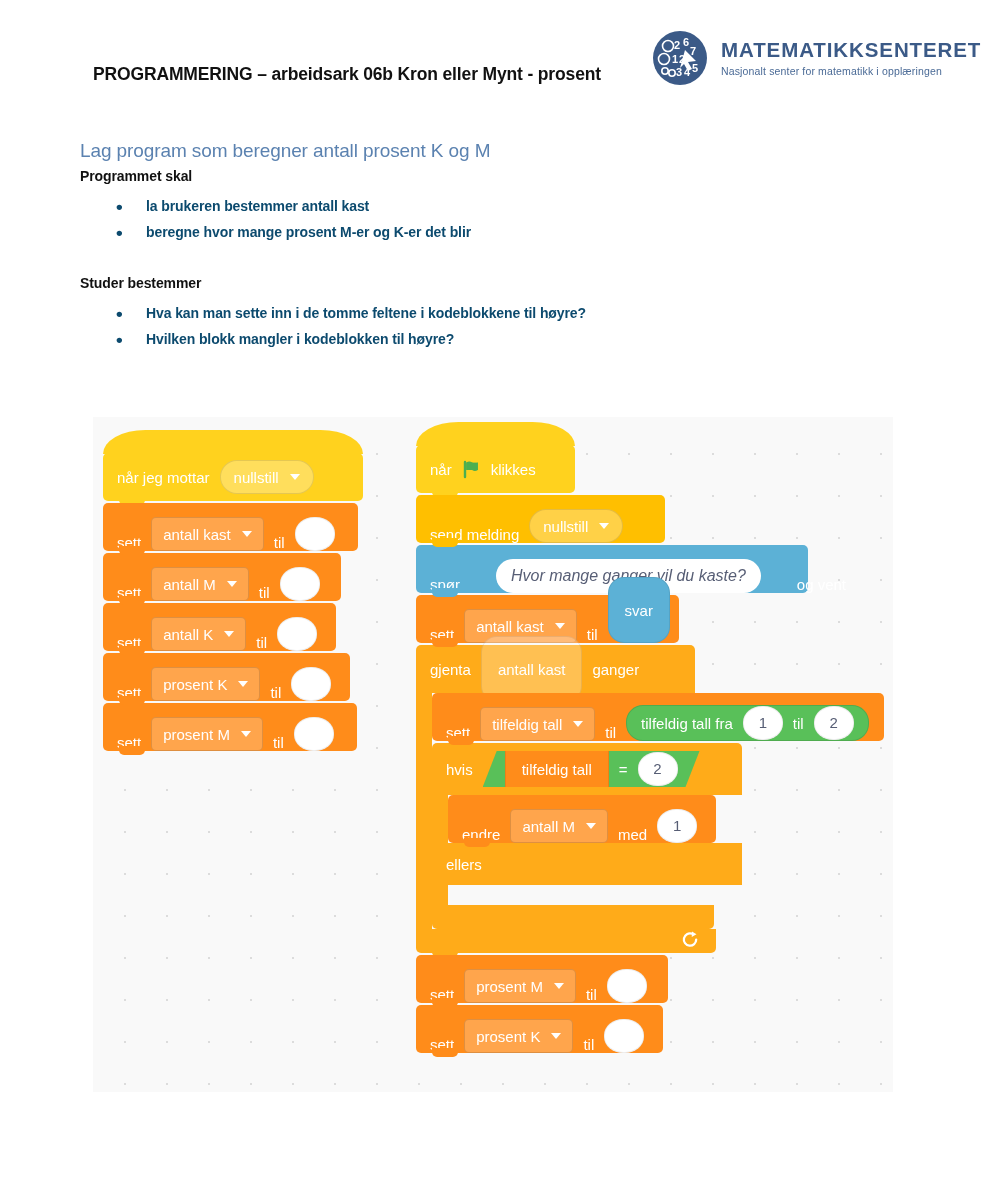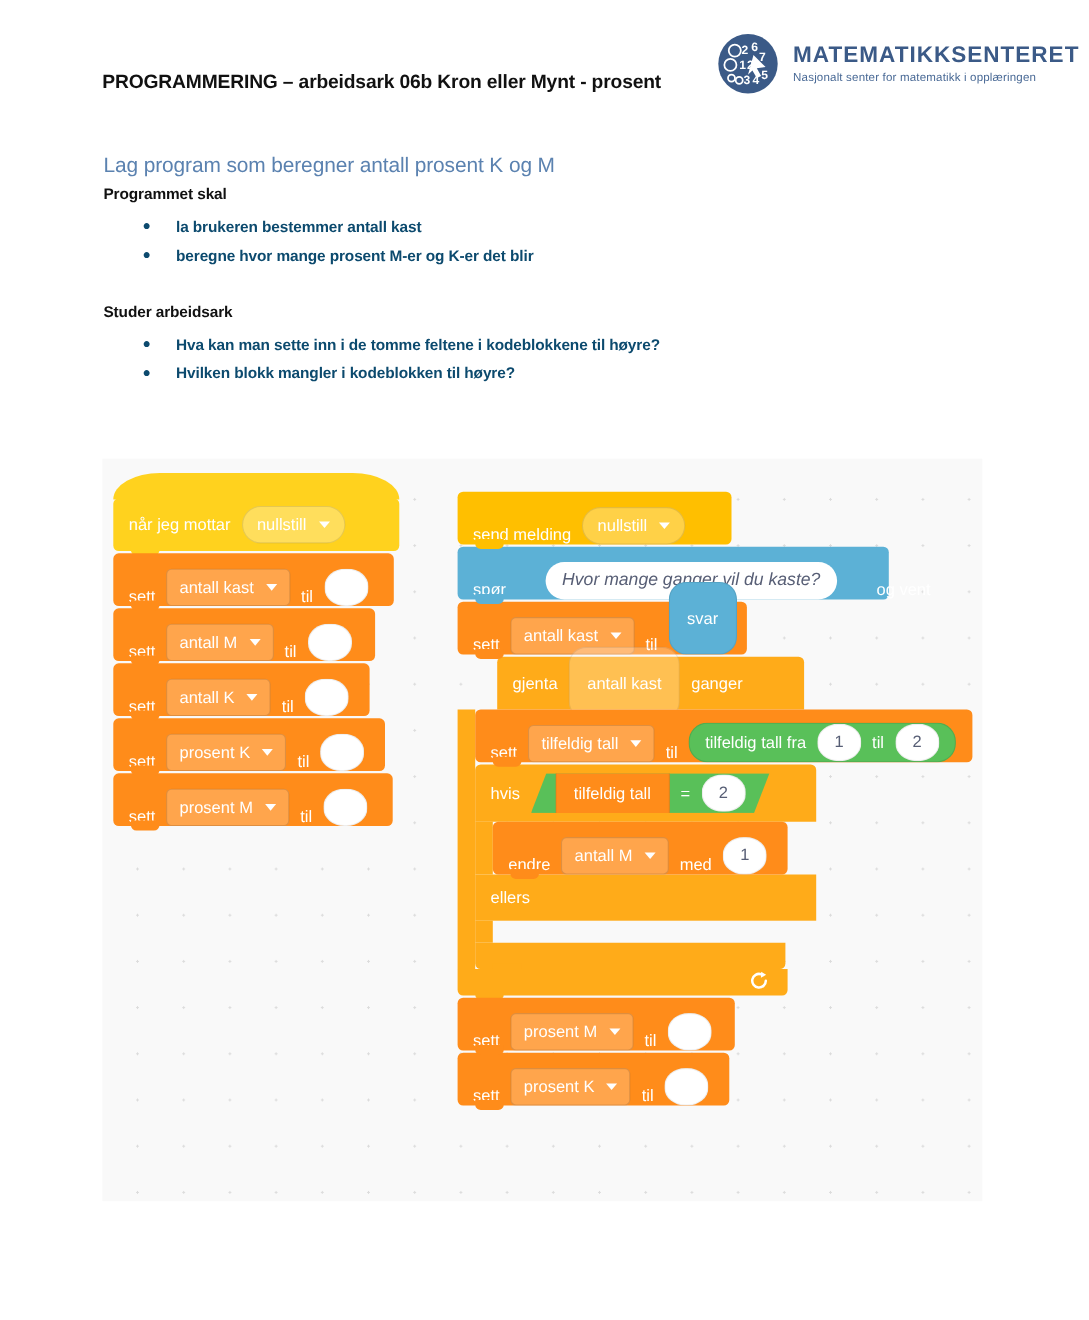--- a/index.html
+++ b/index.html
@@ -30,21 +30,21 @@
   .logo-name{
     font-size:20.5px; font-weight:bold; letter-spacing:0.9px;
     color:#3b5a87; line-height:1.05;
   }
   .logo-tag{
     font-size:10.5px; color:#4a6a96; letter-spacing:0.15px;
     margin-top:4px;
   }
 
   
-  .content{ position:absolute; left:94px; top:140px; width:810px; }
+  .content{ position:absolute; left:80px; top:140px; width:810px; }
   .heading-blue{
     font-size:19px; color:#5b82b0; font-weight:normal;
     margin:0 0 6px 0; letter-spacing:-0.1px;
   }
   .para{
     font-size:14px; font-weight:bold; color:#111;
     margin:0 0 0 0; letter-spacing:-0.1px;
   }
   .para.gap{ margin-top:35px; }
   ul.bullets{
@@ -227,21 +227,21 @@
   </div>
 </div>
 
 <div class="content">
   <h2 class="heading-blue">Lag program som beregner antall prosent K og M</h2>
   <p class="para">Programmet skal</p>
   <ul class="bullets">
     <li>la brukeren bestemmer antall kast</li>
     <li>beregne hvor mange prosent M-er og K-er det blir</li>
   </ul>
-  <p class="para gap">Studer arbeidsark</p>
+  <p class="para gap">Studer bestemmer</p>
   <ul class="bullets">
     <li>Hva kan man sette inn i de tomme feltene i kodeblokkene til høyre?</li>
     <li>Hvilken blokk mangler i kodeblokken til høyre?</li>
   </ul>
 </div>
 
 <div class="canvas">
 
   <div class="stack" style="left:10px; top:36px;">
 
@@ -300,20 +300,30 @@
         <span>prosent M</span>
         <span class="caret"></span>
       </span>
       <span class="lbl">til</span>
       <span class="oval"></span>
     </div>
   </div>
 
   <div class="stack" style="left:323px; top:28px;">
 
+    <div class="hat" style="width:131px;">
+      <div class="hat-top"></div>
+      <span class="lbl">når</span>
+      <svg width="19" height="19" viewBox="0 0 19 19">
+        <path d="M3 2 L3 17" stroke="#4caf50" stroke-width="2.4" stroke-linecap="round"></path>
+        <path d="M4.3 2.6 h11.5 v7.4 h-11.5 z" fill="#4caf50"></path>
+        <path d="M4.3 10 q3-2.2 5.8 0 q2.8 2.2 5.7 0 v-7.4 q-2.9 2.2-5.7 0 q-2.8-2.2-5.8 0 z" fill="#4caf50"></path>
+      </svg>
+      <span class="lbl">klikkes</span>
+    </div>
 
     <div class="blk c-event" style="width:249px; margin-top:2px;">
       <span class="lbl">send melding</span>
       <span class="field-dd on-event">
         <span>nullstill</span>
         <span class="caret"></span>
       </span>
     </div>
 
     <div class="blk c-sense" style="width:392px; margin-top:2px;gap:36px;">
@@ -326,21 +336,21 @@
       <span class="lbl">sett</span>
       <span class="field-dd">
         <span>antall kast</span>
         <span class="caret"></span>
       </span>
       <span class="lbl">til</span>
       <span class="reporter rep-sense">svar</span>
     </div>
 
     <div class="cblk" style="margin-top:2px;">
-      <div class="c-head c-ctrl" style="width:251px;margin-left:36px;">
+      <div class="c-head c-ctrl" style="width:251px;">
         <span class="lbl">gjenta</span>
         <span class="reporter rep-ctrl" style="background:rgba(255,255,255,0.25);border:1px solid rgba(0,0,0,0.08);">antall kast</span>
         <span class="lbl">ganger</span>
       </div>
 
       <div class="c-body">
         <div class="c-arm c-ctrl"></div>
         <div class="c-inner">
 
           <div class="blk c-var" style="width:452px;">

